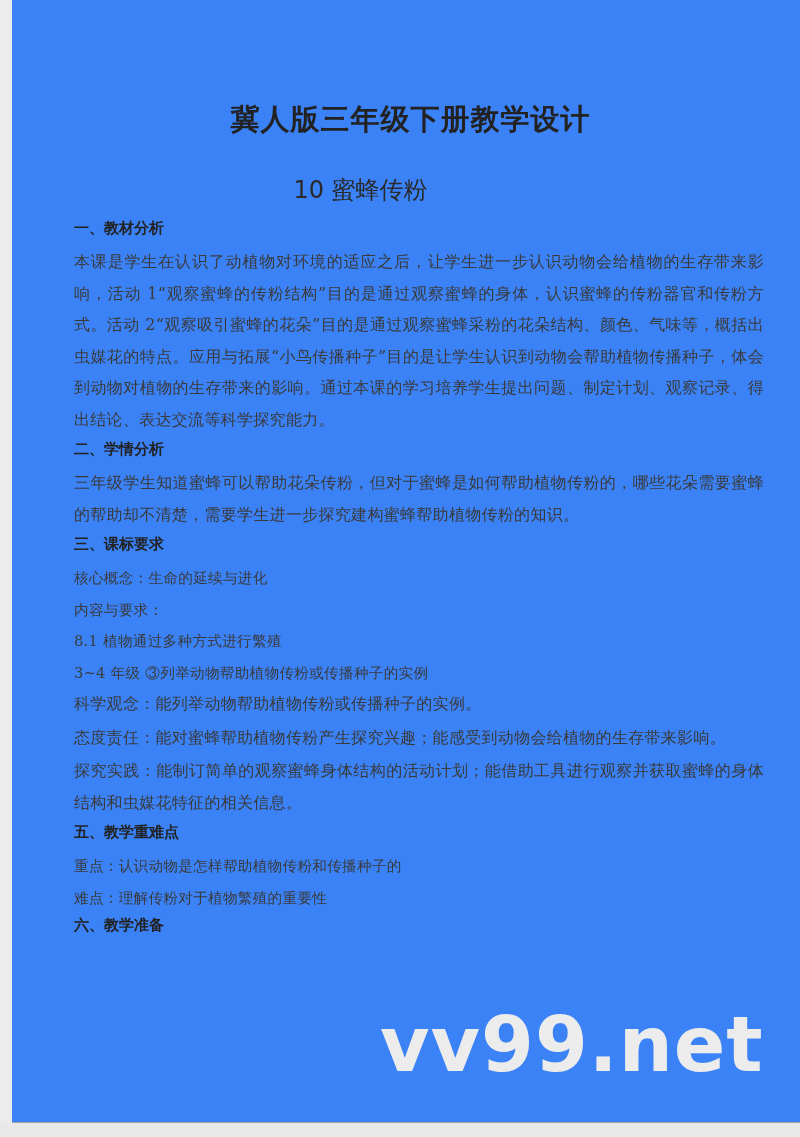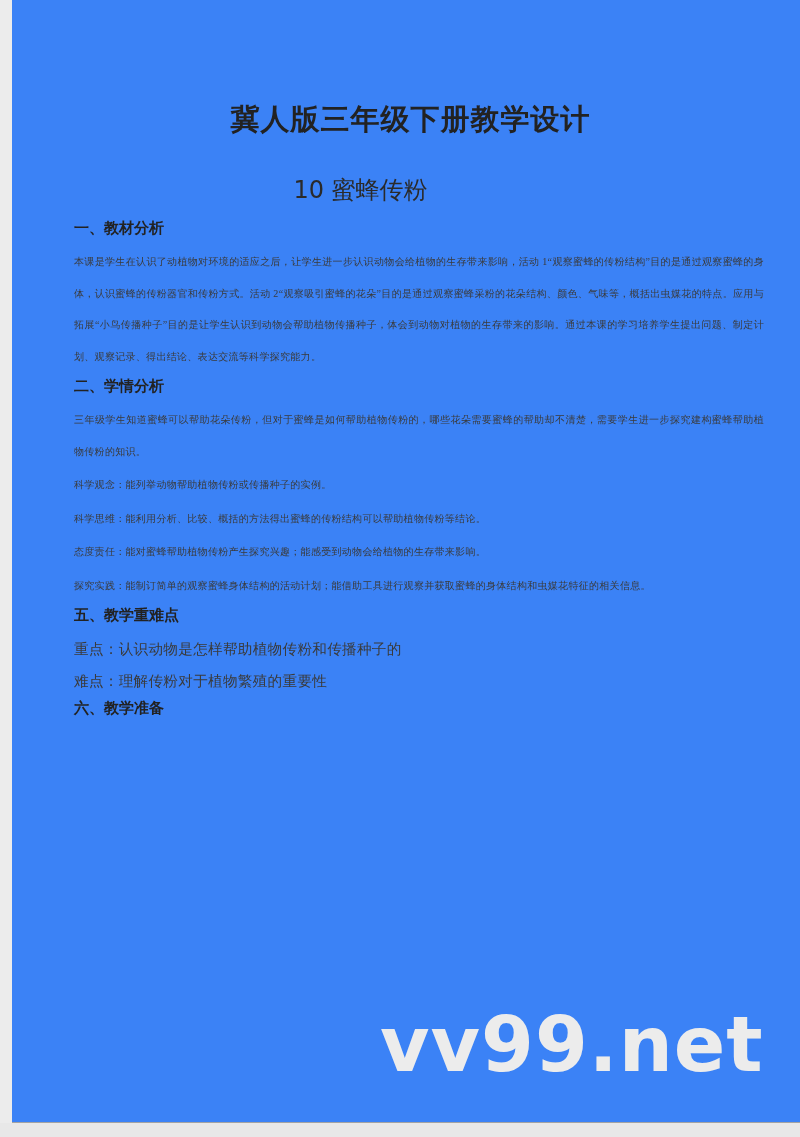--- a/index.html
+++ b/index.html
@@ -63,26 +63,25 @@
     }
     .heading {
       font-family: "DejaVu Sans", sans-serif;
       font-weight: bold;
       font-size: 15px;
       color: #222;
       height: 30px;
       line-height: 24px;
     }
     .para {
-      font-size: 10px;
+      font-size: 16px;
       line-height: 31.5px;
       letter-spacing: 0.3px;
       text-align: justify;
       margin-bottom: 2px;
-      font-family: Liberation Serif, serif;
     }
     .line {
       font-size: 14.6px;
       line-height: 31.5px;
       letter-spacing: 0.3px;
       white-space: nowrap;
     }
     .watermark {
       position: absolute;
       left: 368px;
@@ -106,24 +105,30 @@
     <div>
       <div class="heading">一、教材分析</div>
       <div class="para">本课是学生在认识了动植物对环境的适应之后，让学生进一步认识动物会给植物的生存带来影响，活动 1“观察蜜蜂的传粉结构”目的是通过观察蜜蜂的身体，认识蜜蜂的传粉器官和传粉方式。活动 2“观察吸引蜜蜂的花朵”目的是通过观察蜜蜂采粉的花朵结构、颜色、气味等，概括出虫媒花的特点。应用与拓展“小鸟传播种子”目的是让学生认识到动物会帮助植物传播种子，体会到动物对植物的生存带来的影响。通过本课的学习培养学生提出问题、制定计划、观察记录、得出结论、表达交流等科学探究能力。</div>
     </div>
 
     <div>
       <div class="heading">二、学情分析</div>
       <div class="para">三年级学生知道蜜蜂可以帮助花朵传粉，但对于蜜蜂是如何帮助植物传粉的，哪些花朵需要蜜蜂的帮助却不清楚，需要学生进一步探究建构蜜蜂帮助植物传粉的知识。</div>
     </div>
 
+    <div>
+      <div class="heading">三、课标要求</div>
+      <div class="line">核心概念：生命的延续与进化</div>
+      <div class="line">内容与要求：</div>
+      <div class="line">8.1 植物通过多种方式进行繁殖</div>
+      <div class="line">3~4 年级 ③列举动物帮助植物传粉或传播种子的实例</div>
+    </div>
 
     <div>
       <div class="para">科学观念：能列举动物帮助植物传粉或传播种子的实例。</div>
-      <div class="para">科学思维：能利用分析、比较、概括的方法得出蜜蜂的传粉结构可以帮助植物传粉等结论。</div>
       <div class="para">态度责任：能对蜜蜂帮助植物传粉产生探究兴趣；能感受到动物会给植物的生存带来影响。</div>
       <div class="para">探究实践：能制订简单的观察蜜蜂身体结构的活动计划；能借助工具进行观察并获取蜜蜂的身体结构和虫媒花特征的相关信息。</div>
     </div>
 
     <div>
       <div class="heading">五、教学重难点</div>
       <div class="line">重点：认识动物是怎样帮助植物传粉和传播种子的</div>
       <div class="line">难点：理解传粉对于植物繁殖的重要性</div>
     </div>
 

